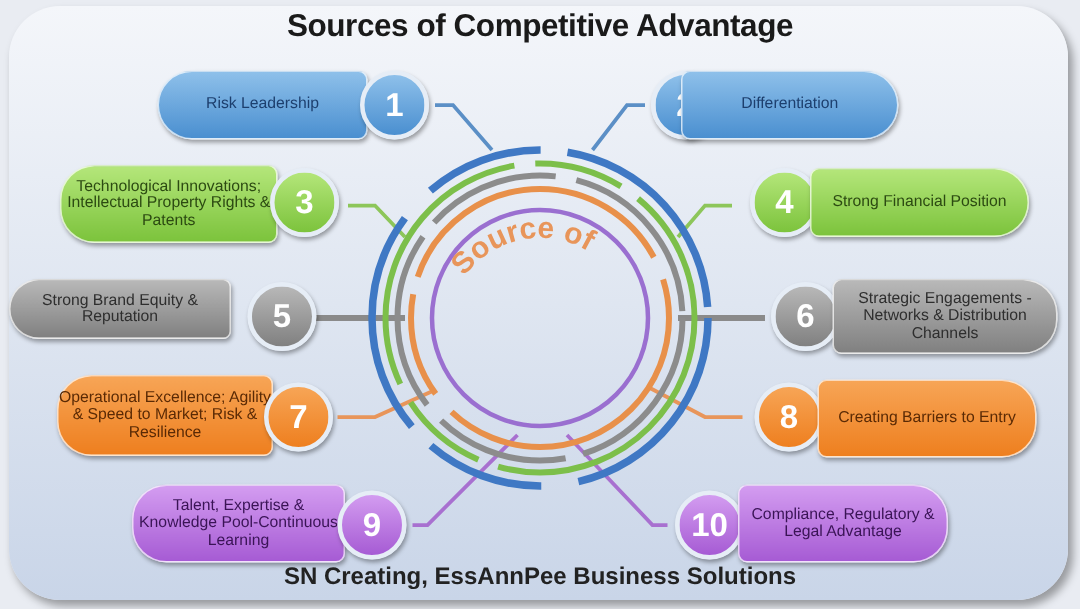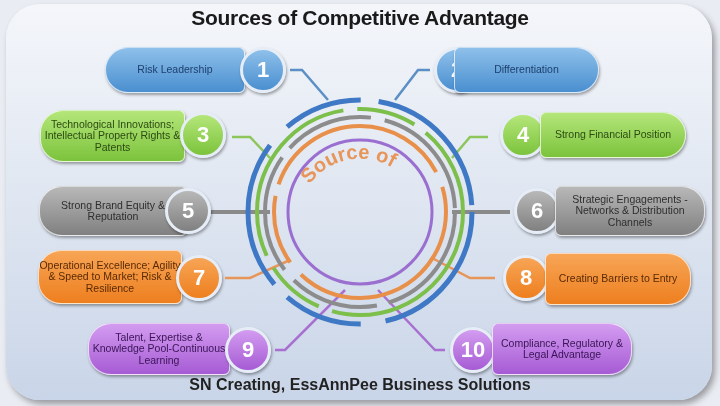--- a/index.html
+++ b/index.html
@@ -63,21 +63,21 @@
 
 <div class="center-text">
 </div>
 
 <div class="pill left blue" style="left:105px;top:47px;width:140px;">Risk Leadership</div>
 <div class="num blue" style="left:240px;top:47px;">1</div>
 
 <div class="pill left green" style="left:40px;top:110px;width:145px;height:52px;">Technological Innovations; Intellectual Property Rights &amp; Patents</div>
 <div class="num green" style="left:180px;top:112px;">3</div>
 
-<div class="pill left gray" style="left:39px;top:186px;width:148px;height:50px;">Strong Brand Equity &amp; Reputation</div>
+<div class="pill left gray" style="left:6px;top:186px;width:148px;height:40px;">Strong Brand Equity &amp; Reputation</div>
 <div class="num gray" style="left:165px;top:188px;">5</div>
 
 <div class="pill left orange" style="left:38px;top:250px;width:144px;height:54px;">Operational Excellence; Agility &amp; Speed to Market; Risk &amp; Resilience</div>
 <div class="num orange" style="left:176px;top:255px;">7</div>
 
 <div class="pill left purple" style="left:88px;top:323px;width:142px;height:52px;">Talent, Expertise &amp; Knowledge Pool-Continuous Learning</div>
 <div class="num purple" style="left:225px;top:327px;">9</div>
 
 <div class="num blue" style="left:434px;top:47px;">2</div>
 <div class="pill right blue" style="left:454px;top:47px;width:145px;">Differentiation</div>

